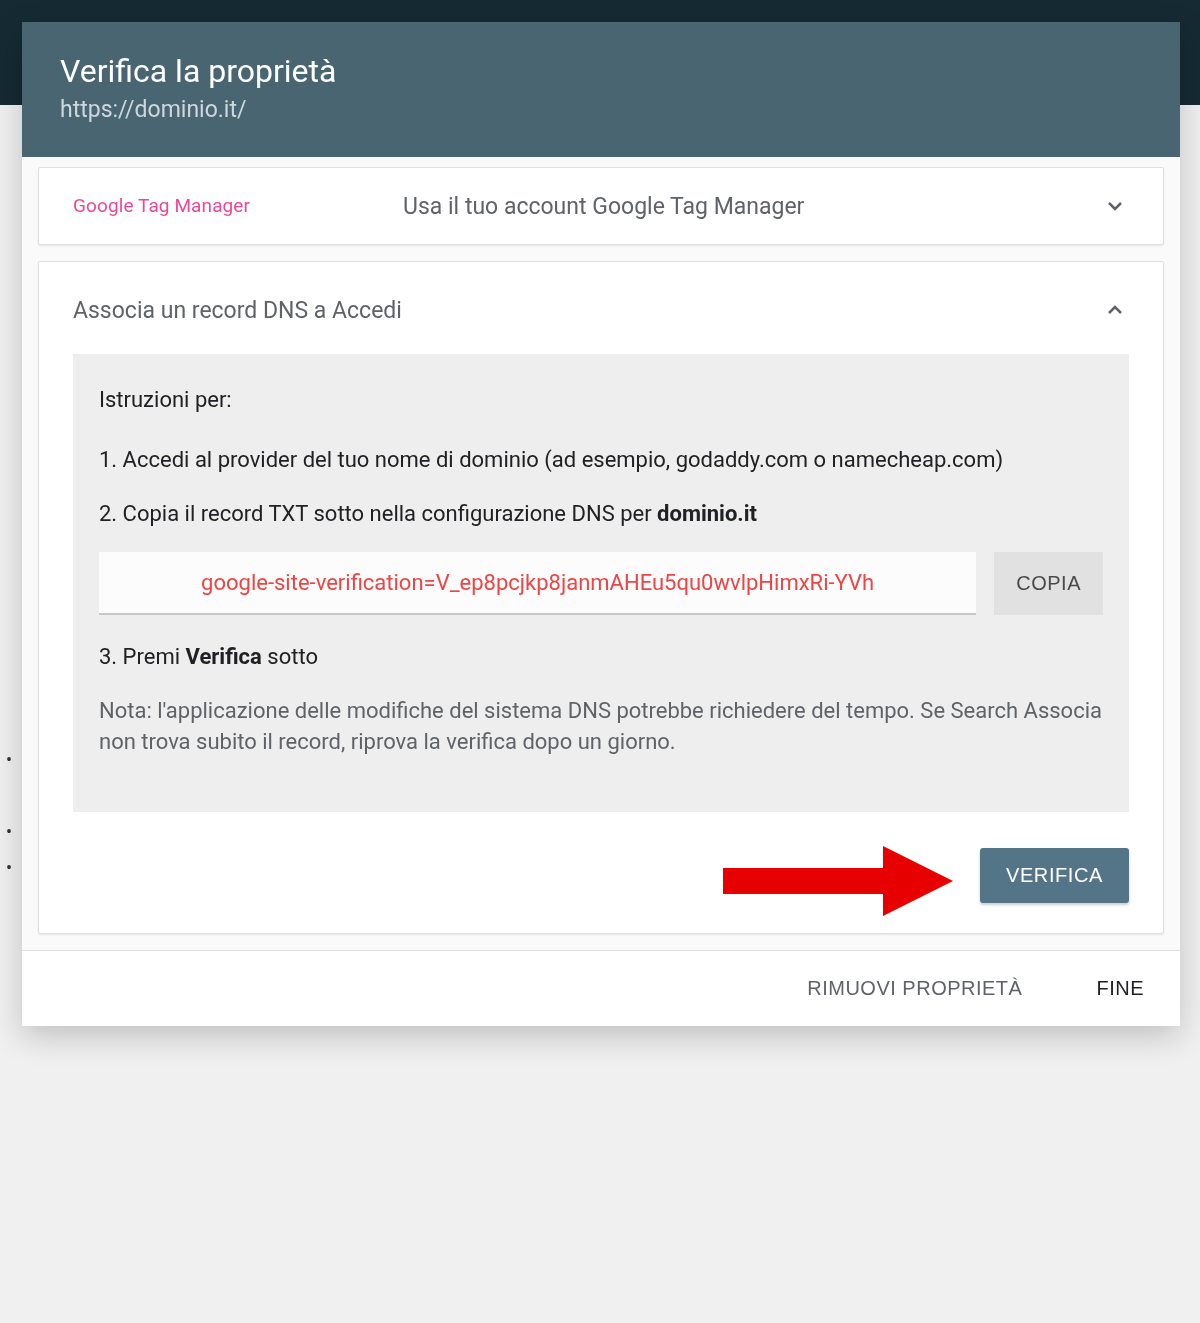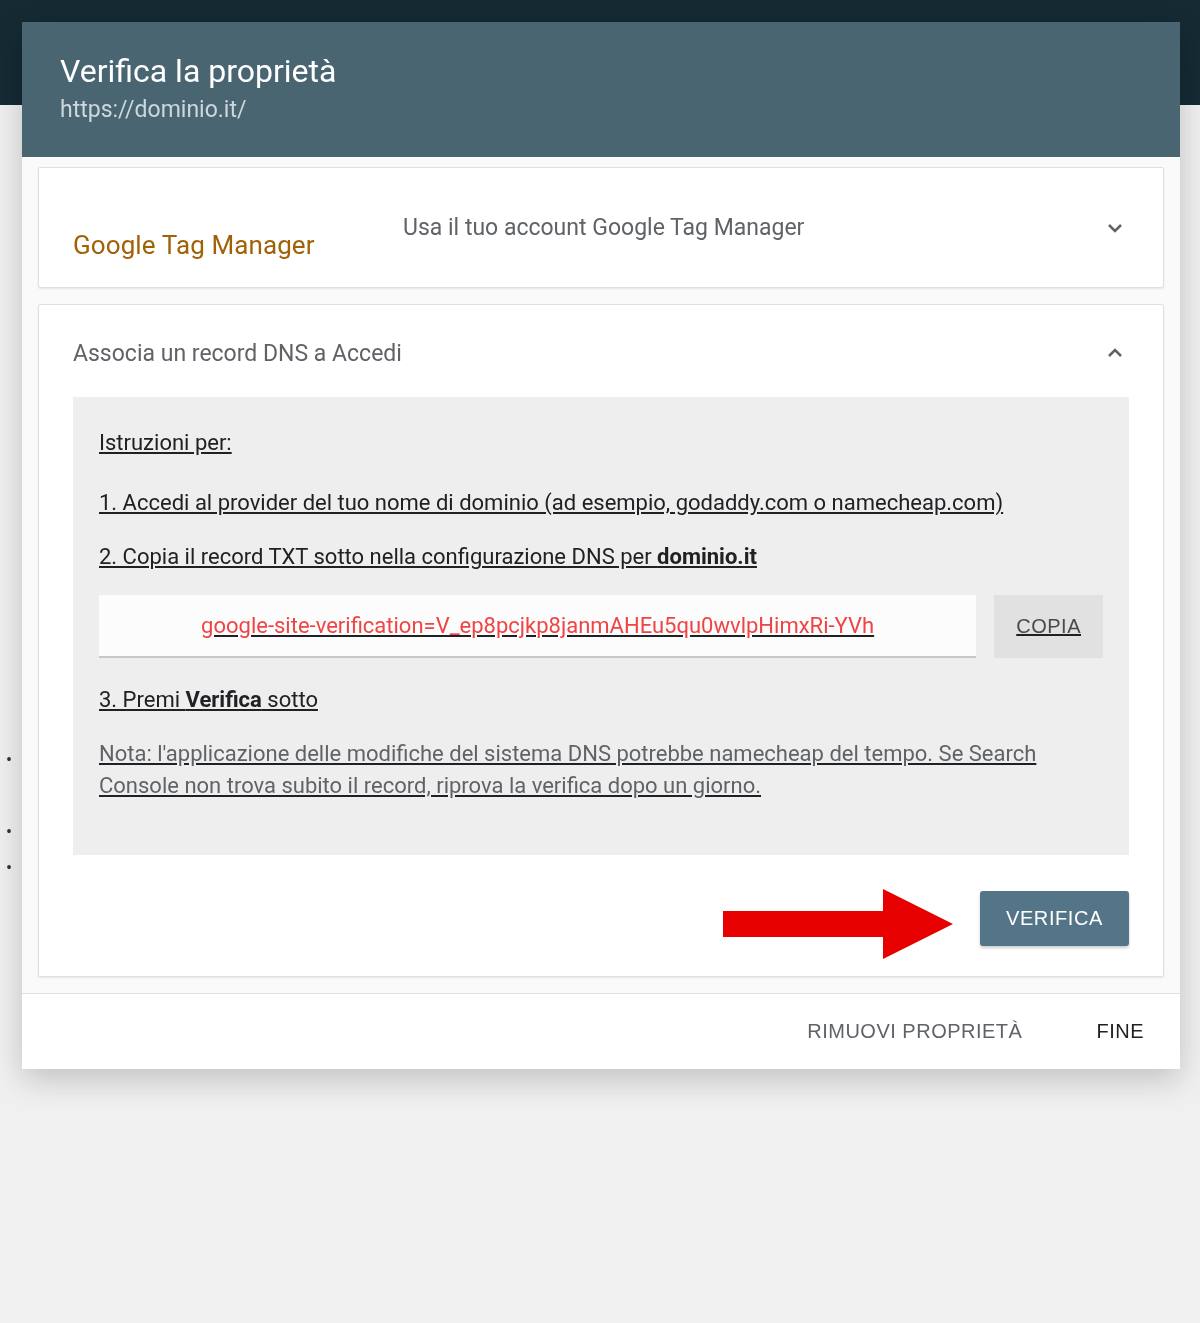--- a/index.html
+++ b/index.html
@@ -59,27 +59,26 @@
       box-shadow: 0 1px 2px rgba(0,0,0,0.08);
       margin-bottom: 16px;
     }
     .method-header {
       display: flex;
       align-items: center;
       padding: 24px 34px;
       cursor: pointer;
     }
     .method-name {
-      font-size: 26px;
-      color: #a16207;
+      font-size: 19px;
+      color: #ec4899;
       letter-spacing: .1px;
       width: 330px;
       flex-shrink: 0;
       line-height: 1.35;
-      margin-top: 36px;
     }
     .method-desc {
       font-size: 23px;
       color: #5f6368;
       flex: 1;
     }
     .chevron {
       width: 28px;
       height: 28px;
       display: flex;
@@ -88,21 +87,20 @@
       color: #5f6368;
     }
     .chevron svg { width: 24px; height: 24px; }
     .instructions-box {
       background: #eeeeee;
       margin: 0 34px 24px 34px;
       padding: 30px 26px 30px 26px;
       font-size: 22px;
       color: #202124;
       line-height: 1.45;
-      text-decoration: underline;
     }
     .inst-row {
       display: flex;
       align-items: center;
       gap: 18px;
       margin-bottom: 28px;
     }
     .inst-label { color: #202124; }
     .dropdown {
       display: inline-flex;
@@ -259,21 +257,21 @@
 
         <div class="txt-row">
           <input class="txt-field" type="text" readonly="" value="google-site-verification=V_ep8pcjkp8janmAHEu5qu0wvlpHimxRi-YVh" style="">
           <button class="copy-btn">COPIA</button>
         </div>
 
         <div class="step">
           <span>3. Premi </span><b>Verifica</b><span> sotto</span>
         </div>
 
-        <div class="note">Nota: l'applicazione delle modifiche del sistema DNS potrebbe namecheap del tempo. Se Search Console non trova subito il record, riprova la verifica dopo un giorno.</div>
+        <div class="note">Nota: l'applicazione delle modifiche del sistema DNS potrebbe richiedere del tempo. Se Search Associa non trova subito il record, riprova la verifica dopo un giorno.</div>
 
       </div>
 
       <div class="verify-row">
         <svg class="arrow" width="240" height="70" viewBox="0 0 240 70">
           <rect x="0" y="22" width="160" height="26" fill="#e60000"></rect>
           <polygon points="160,0 160,70 230,35" fill="#e60000"></polygon>
         </svg>
         <button class="verify-btn">VERIFICA</button>
       </div>

